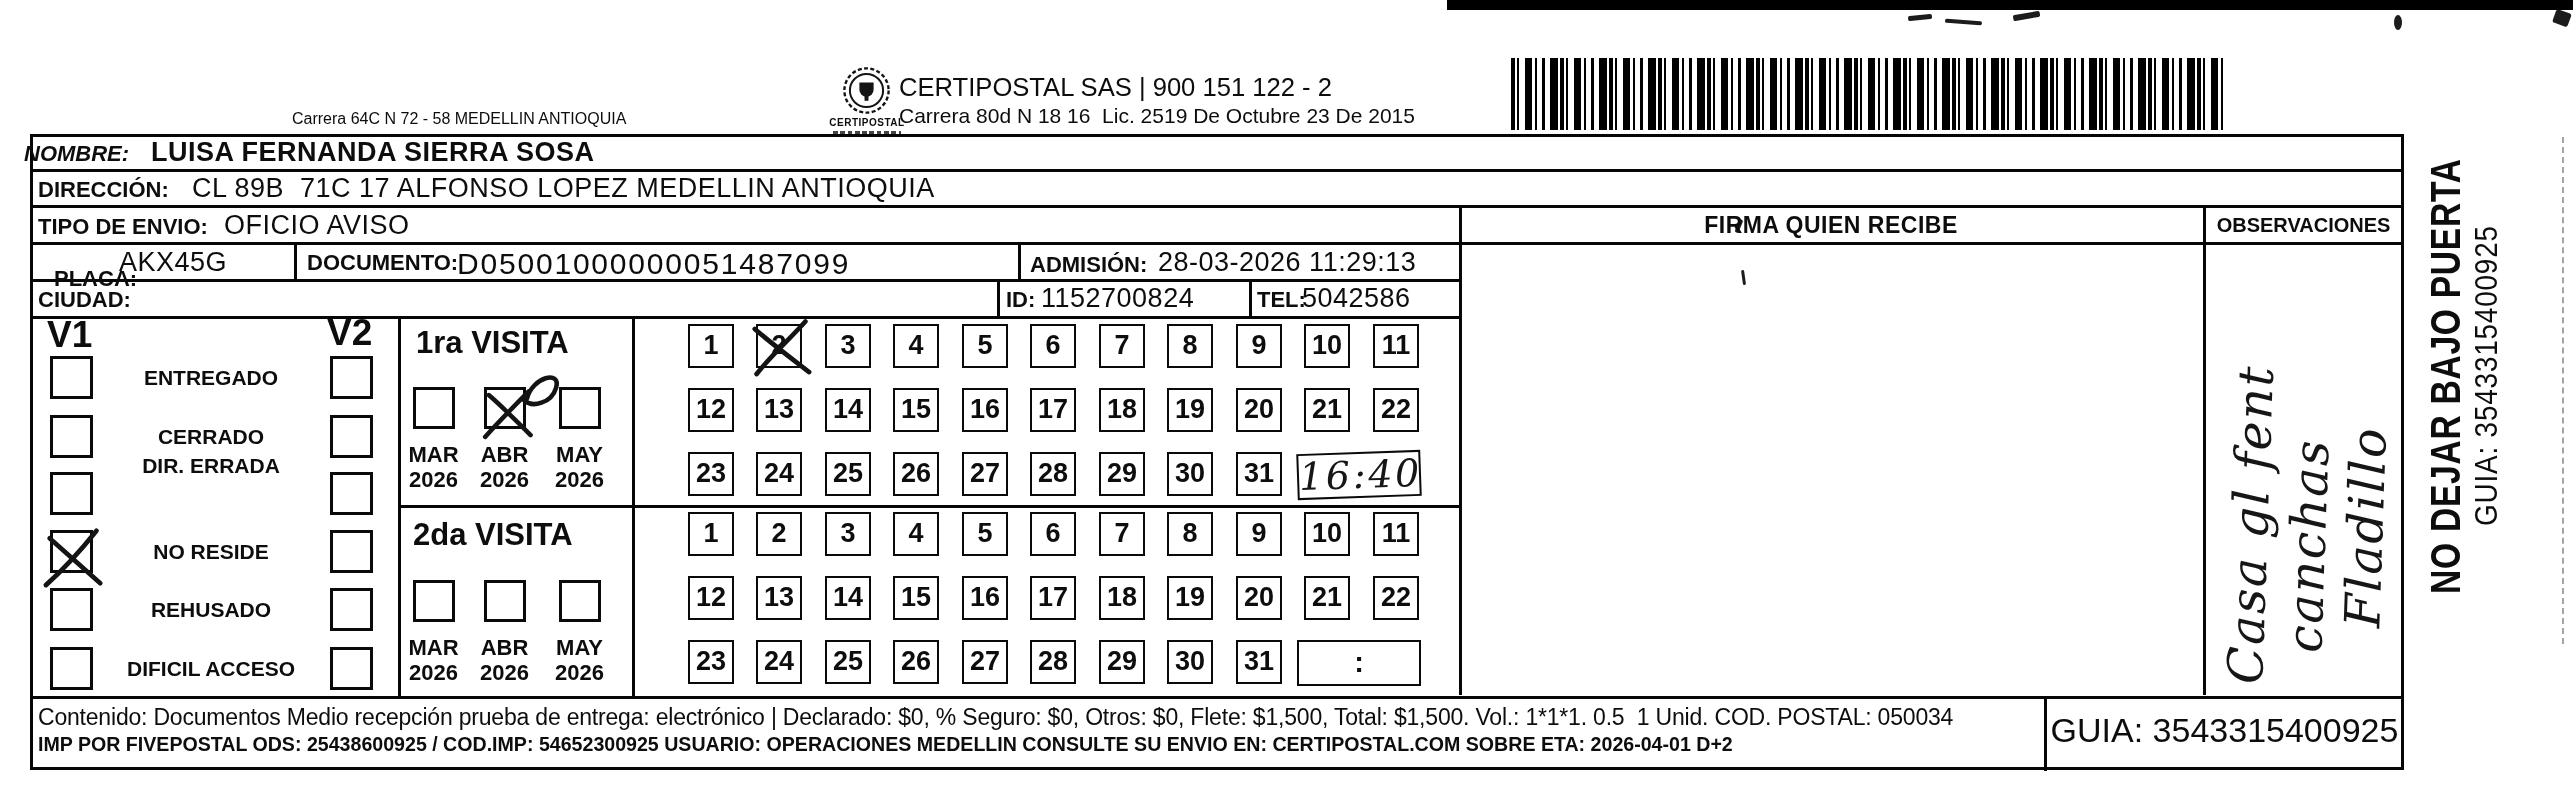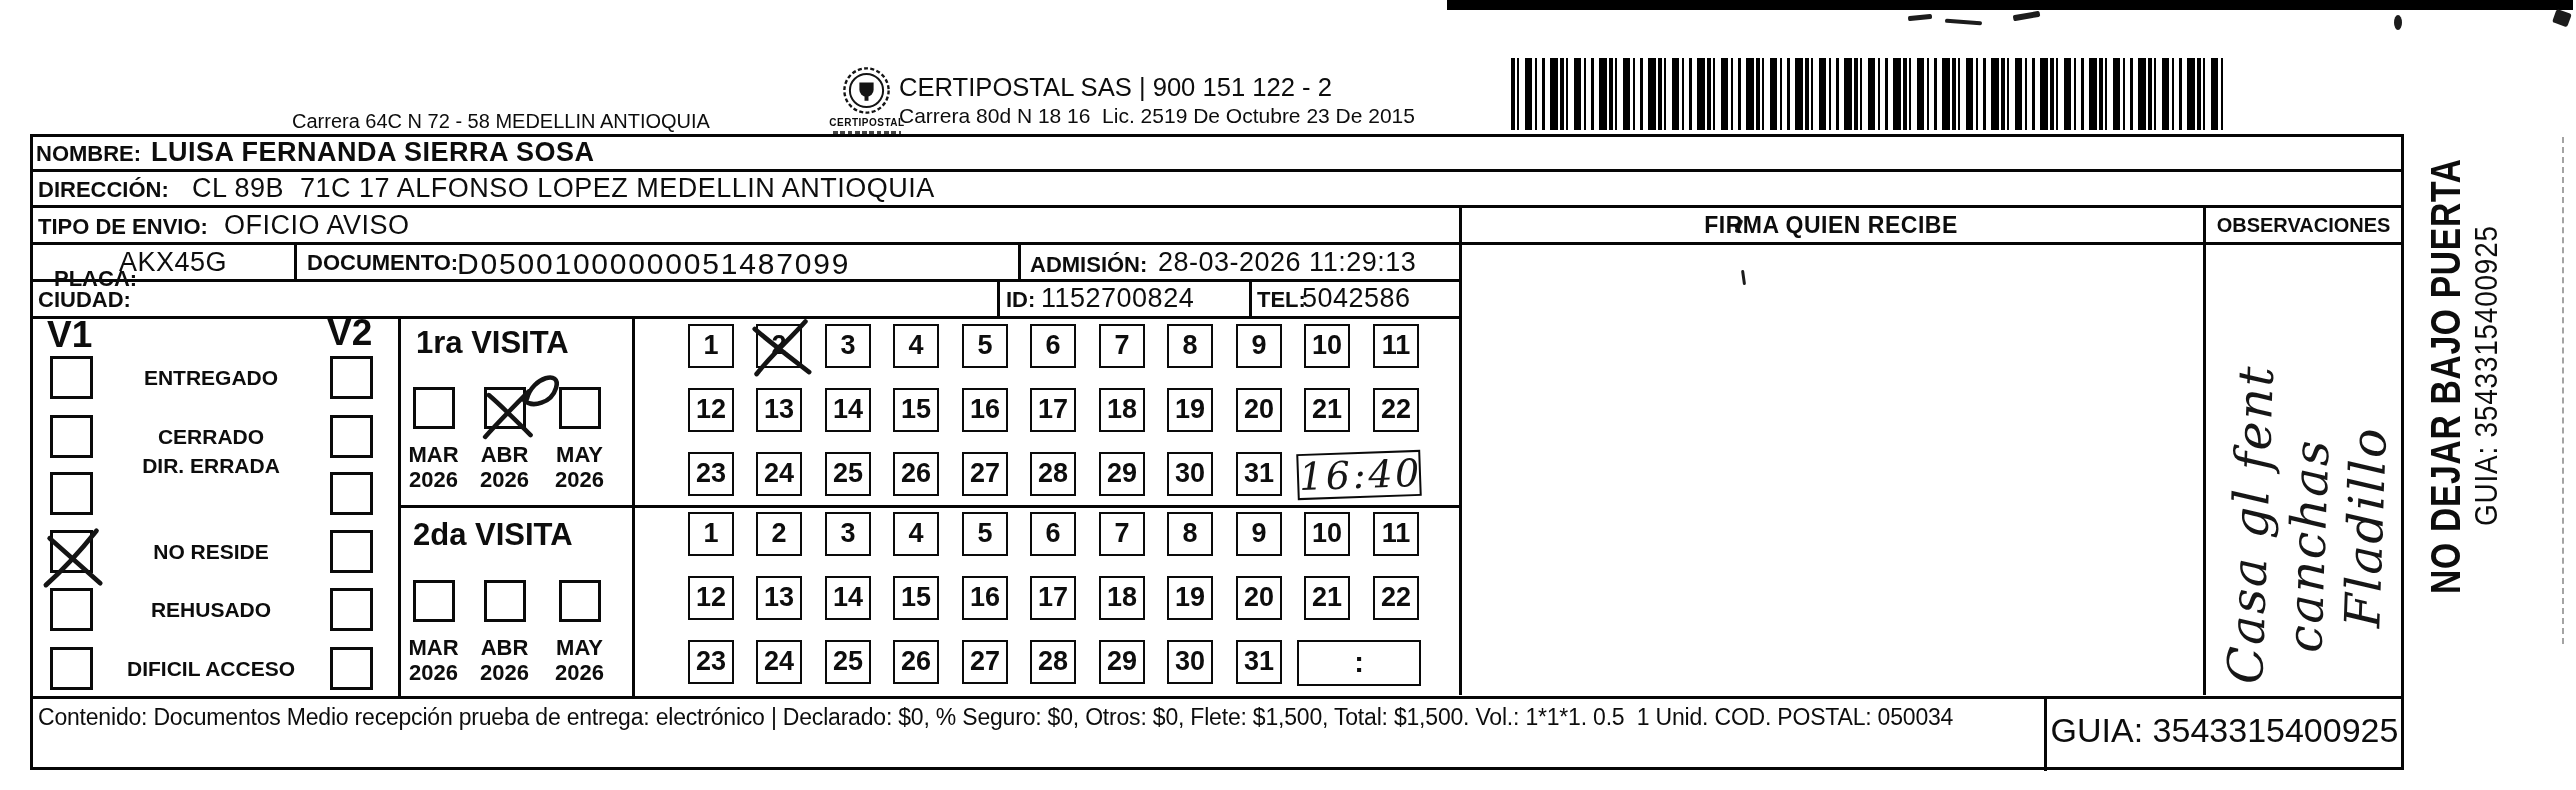--- a/index.html
+++ b/index.html
@@ -33,21 +33,21 @@
       #000 39px,#000 47px,#fff 47px,#fff 49px);}
   .speck{position:absolute;background:#1c1c1c;border-radius:1.8px;}
   .rot{position:absolute;transform-origin:0 0;white-space:nowrap;}
   .sideguide{border-left:2.7px dashed #5a5a5a;opacity:.55;}
 </style>
 </head>
 <body>
 
 <div id="page">
 
-  <div class="abs nw" style="left:292px;top:110px;font-size:20px;">Carrera 64C N 72 - 58 MEDELLIN ANTIOQUIA</div>
+  <div class="abs nw" style="left:292px;top:110px;font-size:16px;">Carrera 64C N 72 - 58 MEDELLIN ANTIOQUIA</div>
 
   <span class="abs" style="left:842px;top:66px;">
     <svg width="49" height="49" viewBox="0 0 62 62">
       <circle cx="31" cy="31" r="28" fill="none" stroke="#141414" stroke-width="3" stroke-dasharray="5 3"></circle>
       <circle cx="31" cy="31" r="21" fill="none" stroke="#141414" stroke-width="2.5"></circle>
       <path d="M22 21 h18 v9 a9 9 0 0 1 -18 0 z" fill="#141414"></path>
       <rect x="28.5" y="32" width="5" height="12" fill="#141414"></rect>
     </svg>
   </span>
   <div class="abs" style="left:813px;top:117px;width:108px;text-align:center;font-size:10px;font-weight:bold;letter-spacing:0.5px;">CERTIPOSTAL</div>
@@ -78,21 +78,21 @@
   <div class="vline" style="left:294px;top:242px;height:37px;"></div>
   <div class="vline" style="left:1018px;top:242px;height:37px;"></div>
   <div class="vline" style="left:997px;top:279px;height:37px;"></div>
   <div class="vline" style="left:1249px;top:279px;height:37px;"></div>
   <div class="vline" style="left:398px;top:316px;height:380px;"></div>
   <div class="vline" style="left:632px;top:316px;height:380px;"></div>
   <div class="vline" style="left:1459px;top:205px;height:490px;"></div>
   <div class="vline" style="left:2203px;top:205px;height:490px;"></div>
   <div class="vline" style="left:2044px;top:696px;height:75px;"></div>
 
-  <span class="abs lbl" style="left:36px;top:141px;">NOMBRE:</span>
+  <span class="abs lbl" style="left:24px;top:141px;font-style:italic;">NOMBRE:</span>
   <span class="abs val" style="left:151px;top:137px;font-weight:bold;">LUISA FERNANDA SIERRA SOSA</span>
 
   <span class="abs lbl" style="left:38px;top:177px;">DIRECCIÓN:</span>
   <span class="abs val" style="left:192px;top:173px;">CL 89B  71C 17 ALFONSO LOPEZ MEDELLIN ANTIOQUIA</span>
 
   <span class="abs lbl" style="left:38px;top:214px;">TIPO DE ENVIO:</span>
   <span class="abs val" style="left:224px;top:210px;">OFICIO AVISO</span>
 
   <span class="abs lbl" style="left:54px;top:250px;margin-top:16px;">PLACA:</span>
   <span class="abs val" style="left:119px;top:247px;">AKX45G</span>
@@ -241,20 +241,21 @@
       <div class="dcell" style="left: 548px; top: 128px;">31</div>
     </div>
 
   <div class="rot" style="left:2226px;top:687px;transform:rotate(-88deg);width:393px;height:183px;">
     <span class="abs hand" style="left:3.7px;top:-9px;font-size:49px;letter-spacing:1.8px;white-space:nowrap;">Casa gl fent</span>
     <span class="abs hand" style="left:37px;top:49px;font-size:49px;letter-spacing:1.8px;white-space:nowrap;">canchas</span>
     <span class="abs hand" style="left:64px;top:106px;font-size:49px;letter-spacing:1.8px;white-space:nowrap;">Fladillo</span>
   </div>
 
   <div class="abs nw" style="left:38px;top:704px;font-size:23px;letter-spacing:-0.2px;">Contenido: Documentos Medio recepción prueba de entrega: electrónico | Declarado: $0, % Seguro: $0, Otros: $0, Flete: $1,500, Total: $1,500. Vol.: 1*1*1. 0.5  1 Unid. COD. POSTAL: 050034</div>
+  <div class="abs nw" style="left:38px;top:733px;font-size:19.6px;font-weight:600;">IMP POR FIVEPOSTAL ODS: 25438600925 / COD.IMP: 54652300925 USUARIO: OPERACIONES MEDELLIN CONSULTE SU ENVIO EN: CERTIPOSTAL.COM SOBRE ETA: 2026-04-01 D+2</div>
   <div class="abs" style="left:2044px;top:711px;width:361px;text-align:center;font-size:34px;white-space:nowrap;">GUIA: 3543315400925</div>
 
   <div class="rot" style="left:2422px;top:594px;transform:rotate(-90deg) scaleX(.8);font-weight:bold;font-size:42px;letter-spacing:0.9px;">NO DEJAR BAJO PUERTA</div>
   <div class="rot" style="left:2469px;top:526px;transform:rotate(-90deg) scaleX(.9);font-size:31px;letter-spacing:0.9px;">GUIA: 3543315400925</div>
   <div class="abs sideguide" style="left:2562px;top:137px;height:507px;width:0;"></div>
 
 </div>
 
 
 </body></html>

